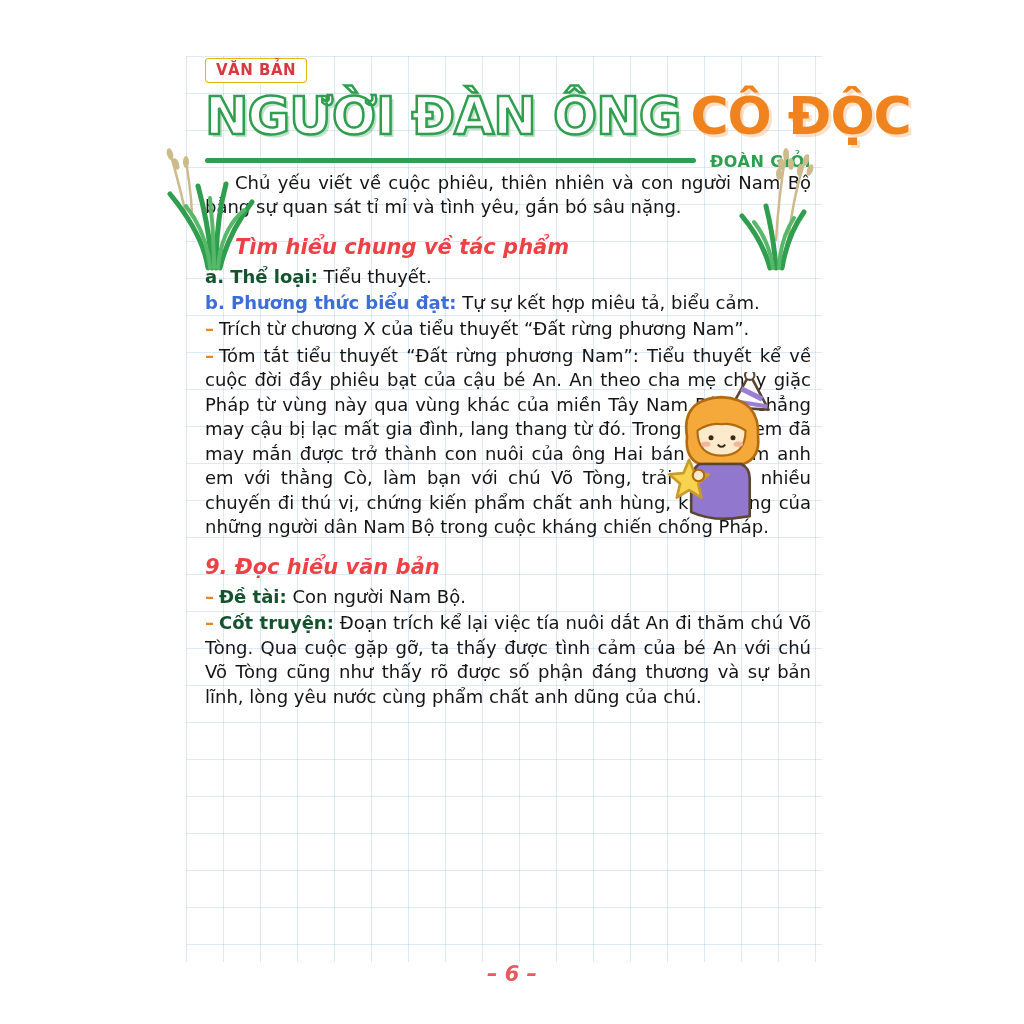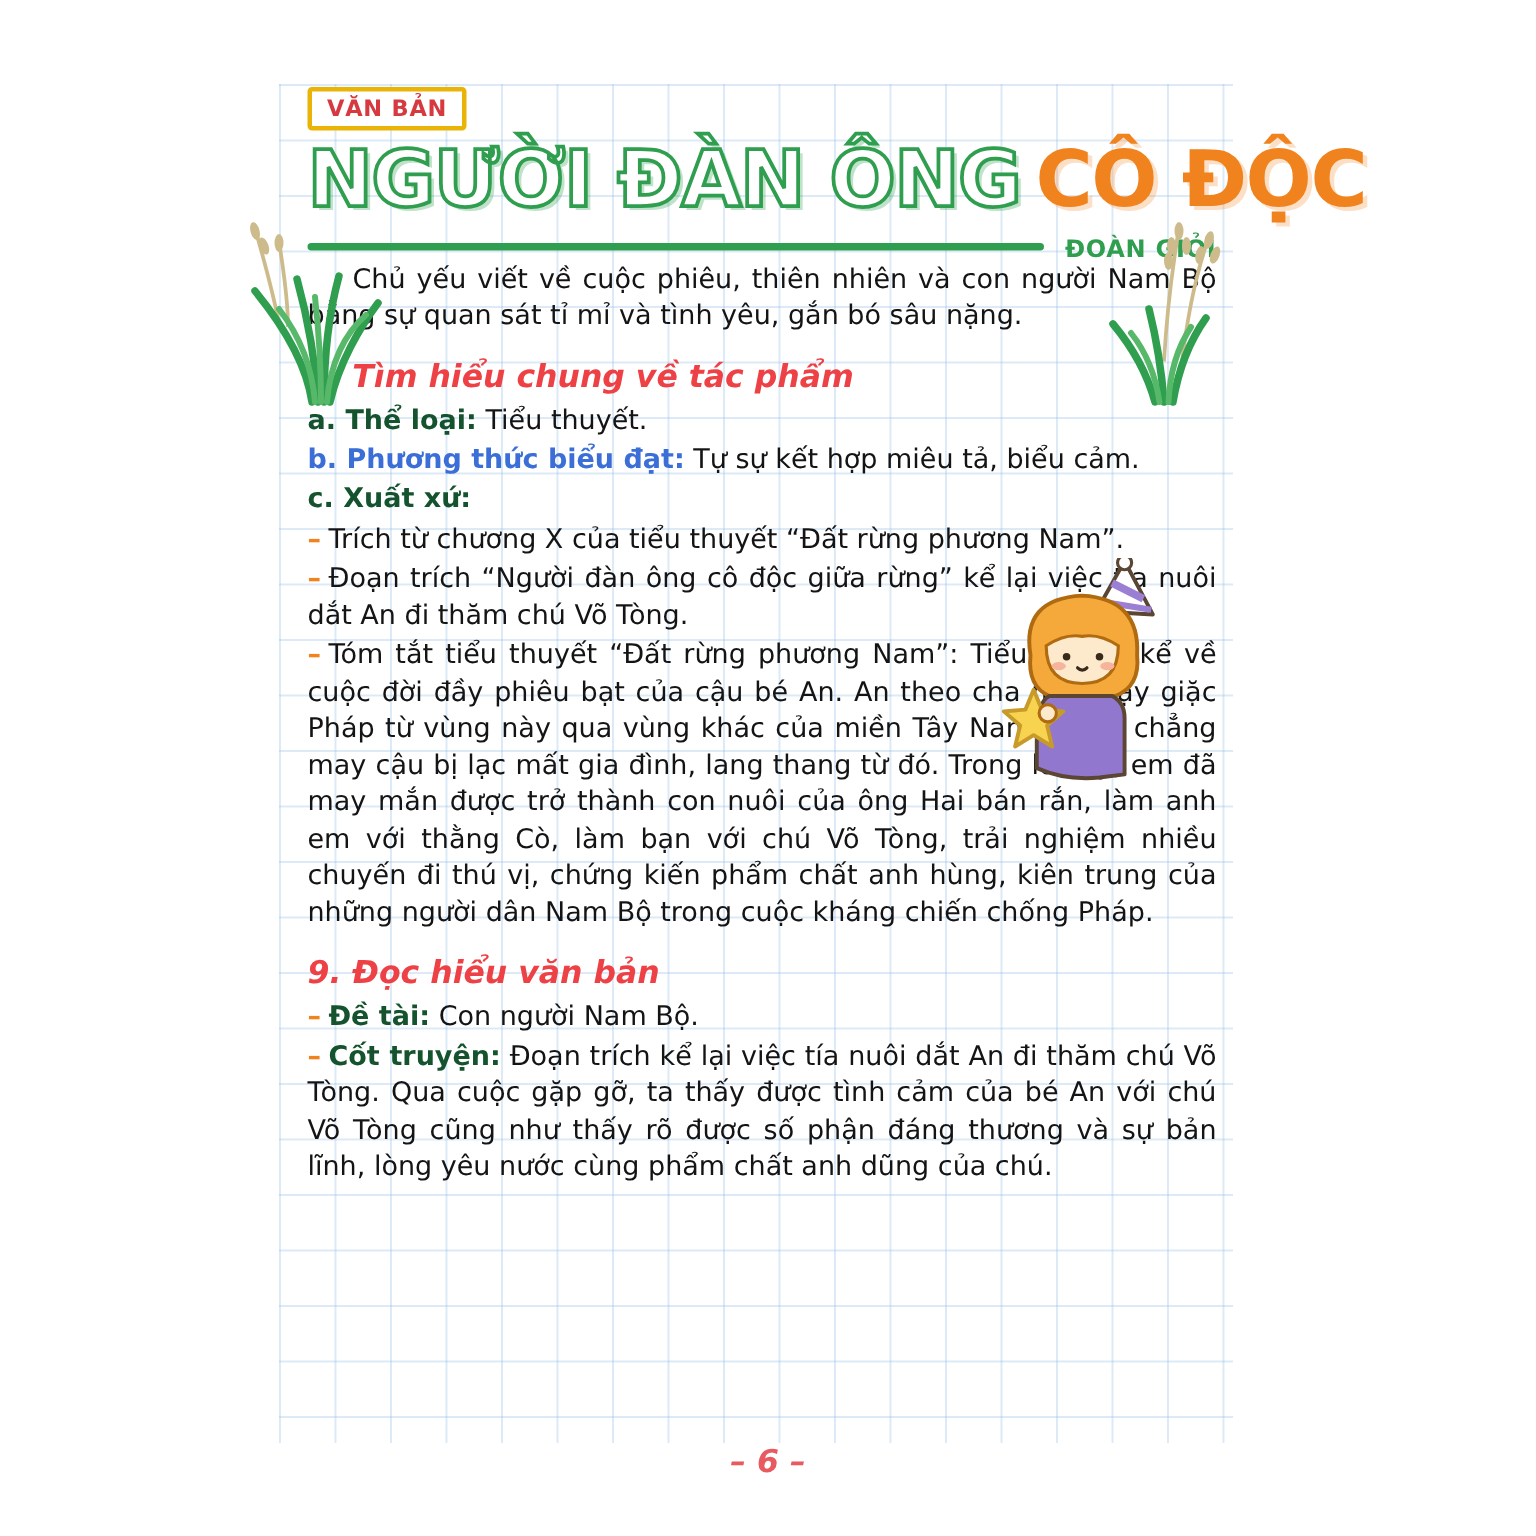--- a/index.html
+++ b/index.html
@@ -11,21 +11,21 @@
   .sheet::before {
     content:""; position:absolute; left:186px; top:56px; width:636px; height:906px;
     background-image:
       linear-gradient(to right, rgba(140,185,230,.30) 1px, transparent 1px),
       linear-gradient(to bottom, rgba(140,185,230,.30) 1px, transparent 1px);
     background-size:37px 37px; pointer-events:none;
   }
   .content { position:absolute; left:205px; top:58px; width:606px; }
 
   .badge {
-    display:inline-block; border:3px solid #eab308; color:#d6393f; background:#fff;
+    display:inline-block; border:1px solid #eab308; color:#d6393f; background:#fff;
     font-weight:bold; font-size:15px; letter-spacing:.5px; padding:2px 10px 3px; border-radius:3px;
     position:relative; z-index:3;
   }
   .title-block { text-align:center; position:relative; z-index:2; }
   .title1 { margin-top:6px; font-size:52px; font-weight:800; line-height:1.05; letter-spacing:-1px; white-space:nowrap; }
   .t-green {
     color:#ffffff; -webkit-text-stroke:2.5px #2f9e4f;
     text-shadow:3px 3px 0 rgba(47,158,79,.30); margin-right:10px;
   }
   .t-orange { color:#f0831e; text-shadow:3px 3px 0 rgba(240,131,30,.25); }
@@ -161,29 +161,23 @@
       <div class="line">
         <span class="label-green">a. Thể loại:</span>
         <span>Tiểu thuyết.</span>
       </div>
 
       <div class="line">
         <span class="label-blue">b. Phương thức biểu đạt:</span>
         <span>Tự sự kết hợp miêu tả, biểu cảm.</span>
       </div>
 
-      <div class="line">
-        <span class="label-green">c. Xuất xứ:</span>
-      </div>
 
       <div class="line">
         <span class="dash">–</span><span>Trích từ chương X của tiểu thuyết “Đất rừng phương Nam”.</span>
-      </div>
-      <div class="line">
-        <span class="dash">–</span><span>Đoạn trích “Người đàn ông cô độc giữa rừng” kể lại việc tía nuôi dắt An đi thăm chú Võ Tòng.</span>
       </div>
       <div class="line">
         <span class="dash">–</span><span>Tóm tắt tiểu thuyết “Đất rừng phương Nam”: Tiểu thuyết kể về cuộc đời đầy phiêu bạt của cậu bé An. An theo cha mẹ chạy giặc Pháp từ vùng này qua vùng khác của miền Tây Nam Bộ rồi chẳng may cậu bị lạc mất gia đình, lang thang từ đó. Trong lúc ấy, em đã may mắn được trở thành con nuôi của ông Hai bán rắn, làm anh em với thằng Cò, làm bạn với chú Võ Tòng, trải nghiệm nhiều chuyến đi thú vị, chứng kiến phẩm chất anh hùng, kiên trung của những người dân Nam Bộ trong cuộc kháng chiến chống Pháp.</span>
       </div>
     </div>
 
     
     <div>
       <div class="h-red">9. Đọc hiểu văn bản</div>
 

